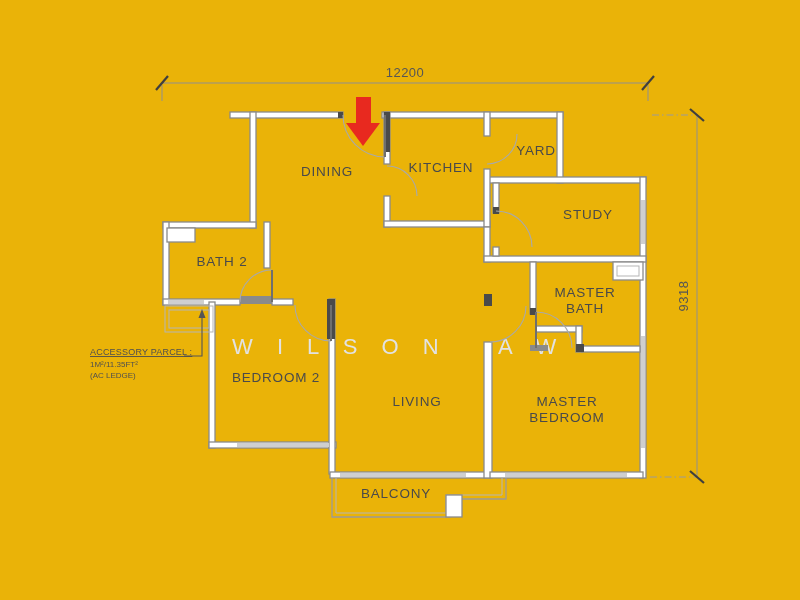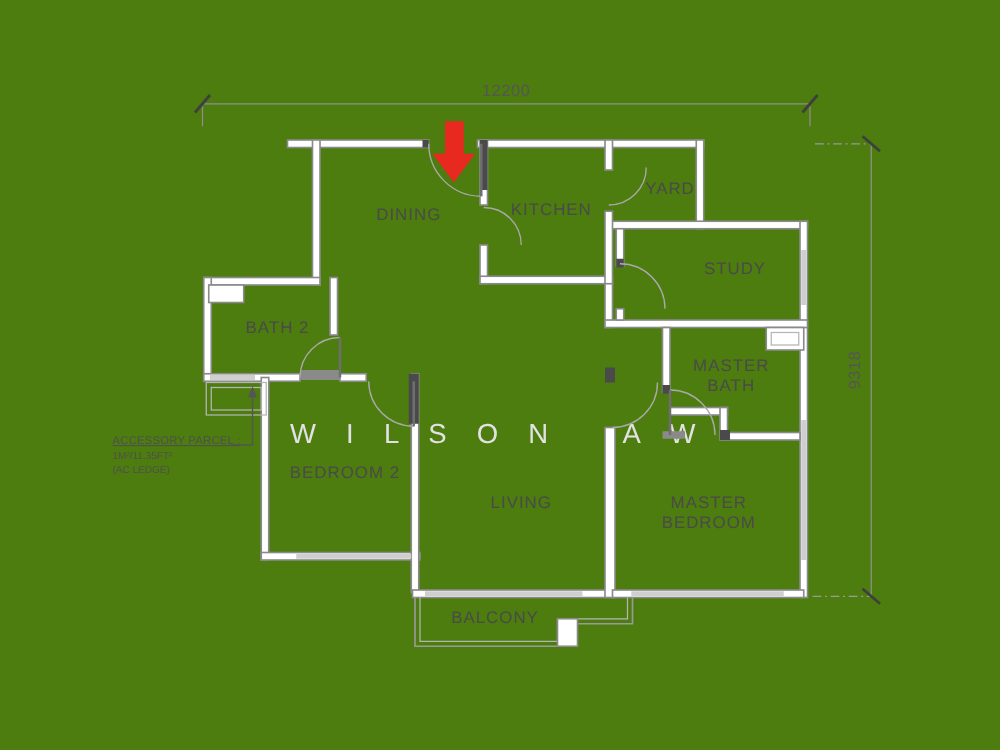--- a/index.html
+++ b/index.html
@@ -1,16 +1,16 @@
 <!DOCTYPE html>
 <html><head>
 <meta charset="utf-8">
 <style>
   html,body{margin:0;padding:0;background:#ffffff;}
-  .stage{position:relative;width:800px;height:600px;background:#4d7c0f;overflow:hidden;
+  .stage{position:relative;width:800px;height:600px;background:#eab308;overflow:hidden;
          font-family:"Liberation Sans", sans-serif;}
   svg{display:block;}
   .wall{fill:#ffffff;stroke:#8a8a8a;stroke-width:1.3;}
   .col{fill:#4a4a4a;stroke:none;}
   .sill{fill:#8a8a8a;stroke:none;}
   .win{fill:#cfcfcf;stroke:none;}
   .arc{fill:none;stroke:#a9a9a9;stroke-width:1.1;}
   .leaf{stroke:#6f6f6f;stroke-width:2;}
   .thin{fill:none;stroke:#9a9a9a;stroke-width:1.3;}
   .thin2{fill:none;stroke:#b5b5b5;stroke-width:1;}

